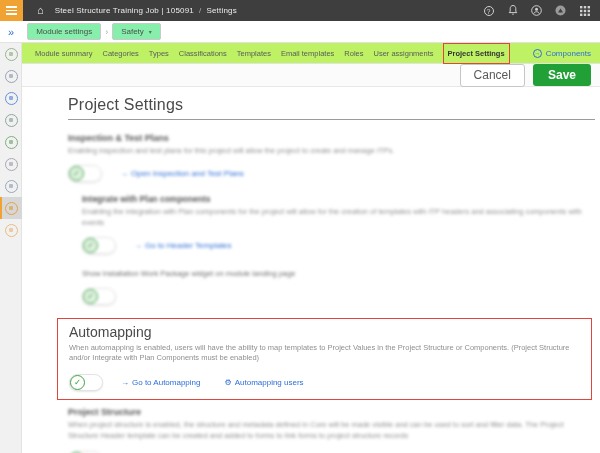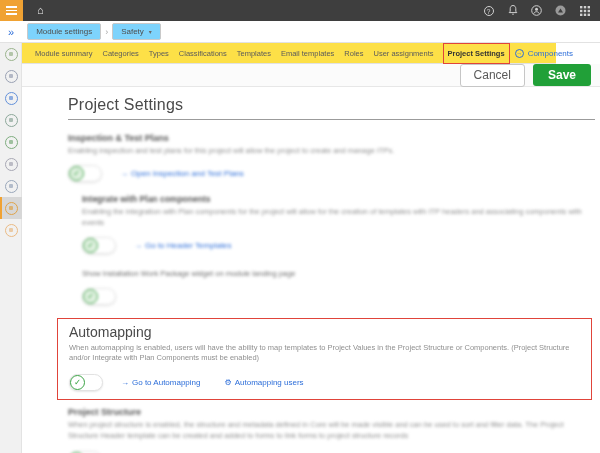--- a/index.html
+++ b/index.html
@@ -19,40 +19,40 @@
   .tb-title { margin-left:11px; font-size:8px; color:#ececec; letter-spacing:.2px; display:flex; gap:5px; align-items:center; }
   .tb-sep { color:#b5b5b5; }
   .tb-icons { margin-left:auto; display:flex; align-items:center; gap:13px; padding-right:10px; }
   .tb-icons .ic { width:11px; height:11px; display:flex; align-items:center; justify-content:center; cursor:pointer; }
   .help-badge { width:10px; height:10px; border:1px solid #cfcfcf; border-radius:50%;
     color:#d6d6d6; font-size:7px; line-height:9px; text-align:center; }
   
   .crumbrow { position:absolute; top:21px; left:0; width:600px; height:22px; background:#fff;
     border-bottom:1px solid #e2e2e2; display:flex; align-items:center; }
   .expand { margin-left:8px; color:var(--accent-blue); font-size:11px; cursor:pointer; }
-  .crumb-box { margin-left:13px; border:1px solid #c9c9c9; border-radius:2px; background:#7dd3fc;
+  .crumb-box { margin-left:13px; border:1px solid #c9c9c9; border-radius:2px; background:#86efac;
     font-size:8px; color:#4e4e4e; padding:3px 8px; display:flex; align-items:center; gap:5px; cursor:pointer; }
   .crumb-box + .crumb-chevron { margin-left:4px; }
   .crumb-chevron { color:#a8a8a8; font-size:9px; }
   .crumb-box.second { margin-left:4px; }
   .caret { font-size:6px; color:#6a6a6a; }
   
   .sidebar { position:absolute; top:43px; left:0; width:22px; height:410px;
     background:#f1f1f1; border-right:1px solid #e3e3e3; }
   .side-item { width:22px; height:22px; display:flex; align-items:center; justify-content:center;
     cursor:pointer; position:relative; }
   .side-item .ring { width:13px; height:13px; border:1px solid var(--c,#999); border-radius:50%;
     position:relative; opacity:.85; }
   .side-item .ring::after { content:""; position:absolute; left:3.5px; top:3.5px; width:4px; height:4px;
     border-radius:1px; background:var(--c,#999); opacity:.7; }
   .side-item.active { background:#d7d7d7; }
   .side-item.active::before { content:""; position:absolute; left:0; top:0; width:2px; height:22px;
     background:var(--brand-orange); }
   
-  .tabrow { position:absolute; top:43px; left:22px; width:534px; height:21px; background:#fde047;
+  .tabrow { position:absolute; top:43px; left:22px; width:578px; height:21px; background:#bef264;
     border-bottom:1px solid #e2e2e2; display:flex; align-items:center; padding-left:13px; }
   .tab { font-size:7.5px; color:#5b5b5b; margin-right:10px; white-space:nowrap; cursor:pointer; }
   .tab.active { font-weight:bold; color:#333; outline:1.5px solid var(--annotation-red);
     outline-offset:0; padding:5px 4px; margin-right:6px; }
   .templates-link { margin-left:auto; margin-right:9px; display:flex; align-items:center; gap:4px;
     color:var(--accent-blue); font-size:8px; cursor:pointer; white-space:nowrap; }
   .circ-arrow { width:9px; height:9px; border:1px solid var(--accent-blue); border-radius:50%;
     font-size:6px; line-height:7.5px; text-align:center; color:var(--accent-blue); }
   
   .actionrow { position:absolute; top:64px; left:22px; width:578px; height:23px; background:#fbfbfb;
@@ -90,20 +90,25 @@
 </head>
 <body>
 
 <div class="topbar">
   <div class="hamburger">
       <i></i>
       <i></i>
       <i></i>
     </div>
   <div class="home">⌂</div>
+  <div class="tb-title">
+    <span>Steel Structure Training Job | 105091</span>
+    <span class="tb-sep">/</span>
+    <span>Settings</span>
+  </div>
   <div class="tb-icons">
     <span class="ic">
         <span class="help-badge">?</span>
       </span>
     <span class="ic">
       <svg width="10" height="11" viewBox="0 0 10 11">
           <path d="M5 .5c-1.8 0-2.8 1.4-2.8 3.2v2.6L1.2 7.6h7.6L7.8 6.3V3.7C7.8 1.9 6.8 .5 5 .5z" fill="none" stroke="#d0d0d0" stroke-width="1"></path>
           <path d="M4 8.8a1 1 0 0 0 2 0z" fill="#d0d0d0"></path>
         </svg>
     </span>

